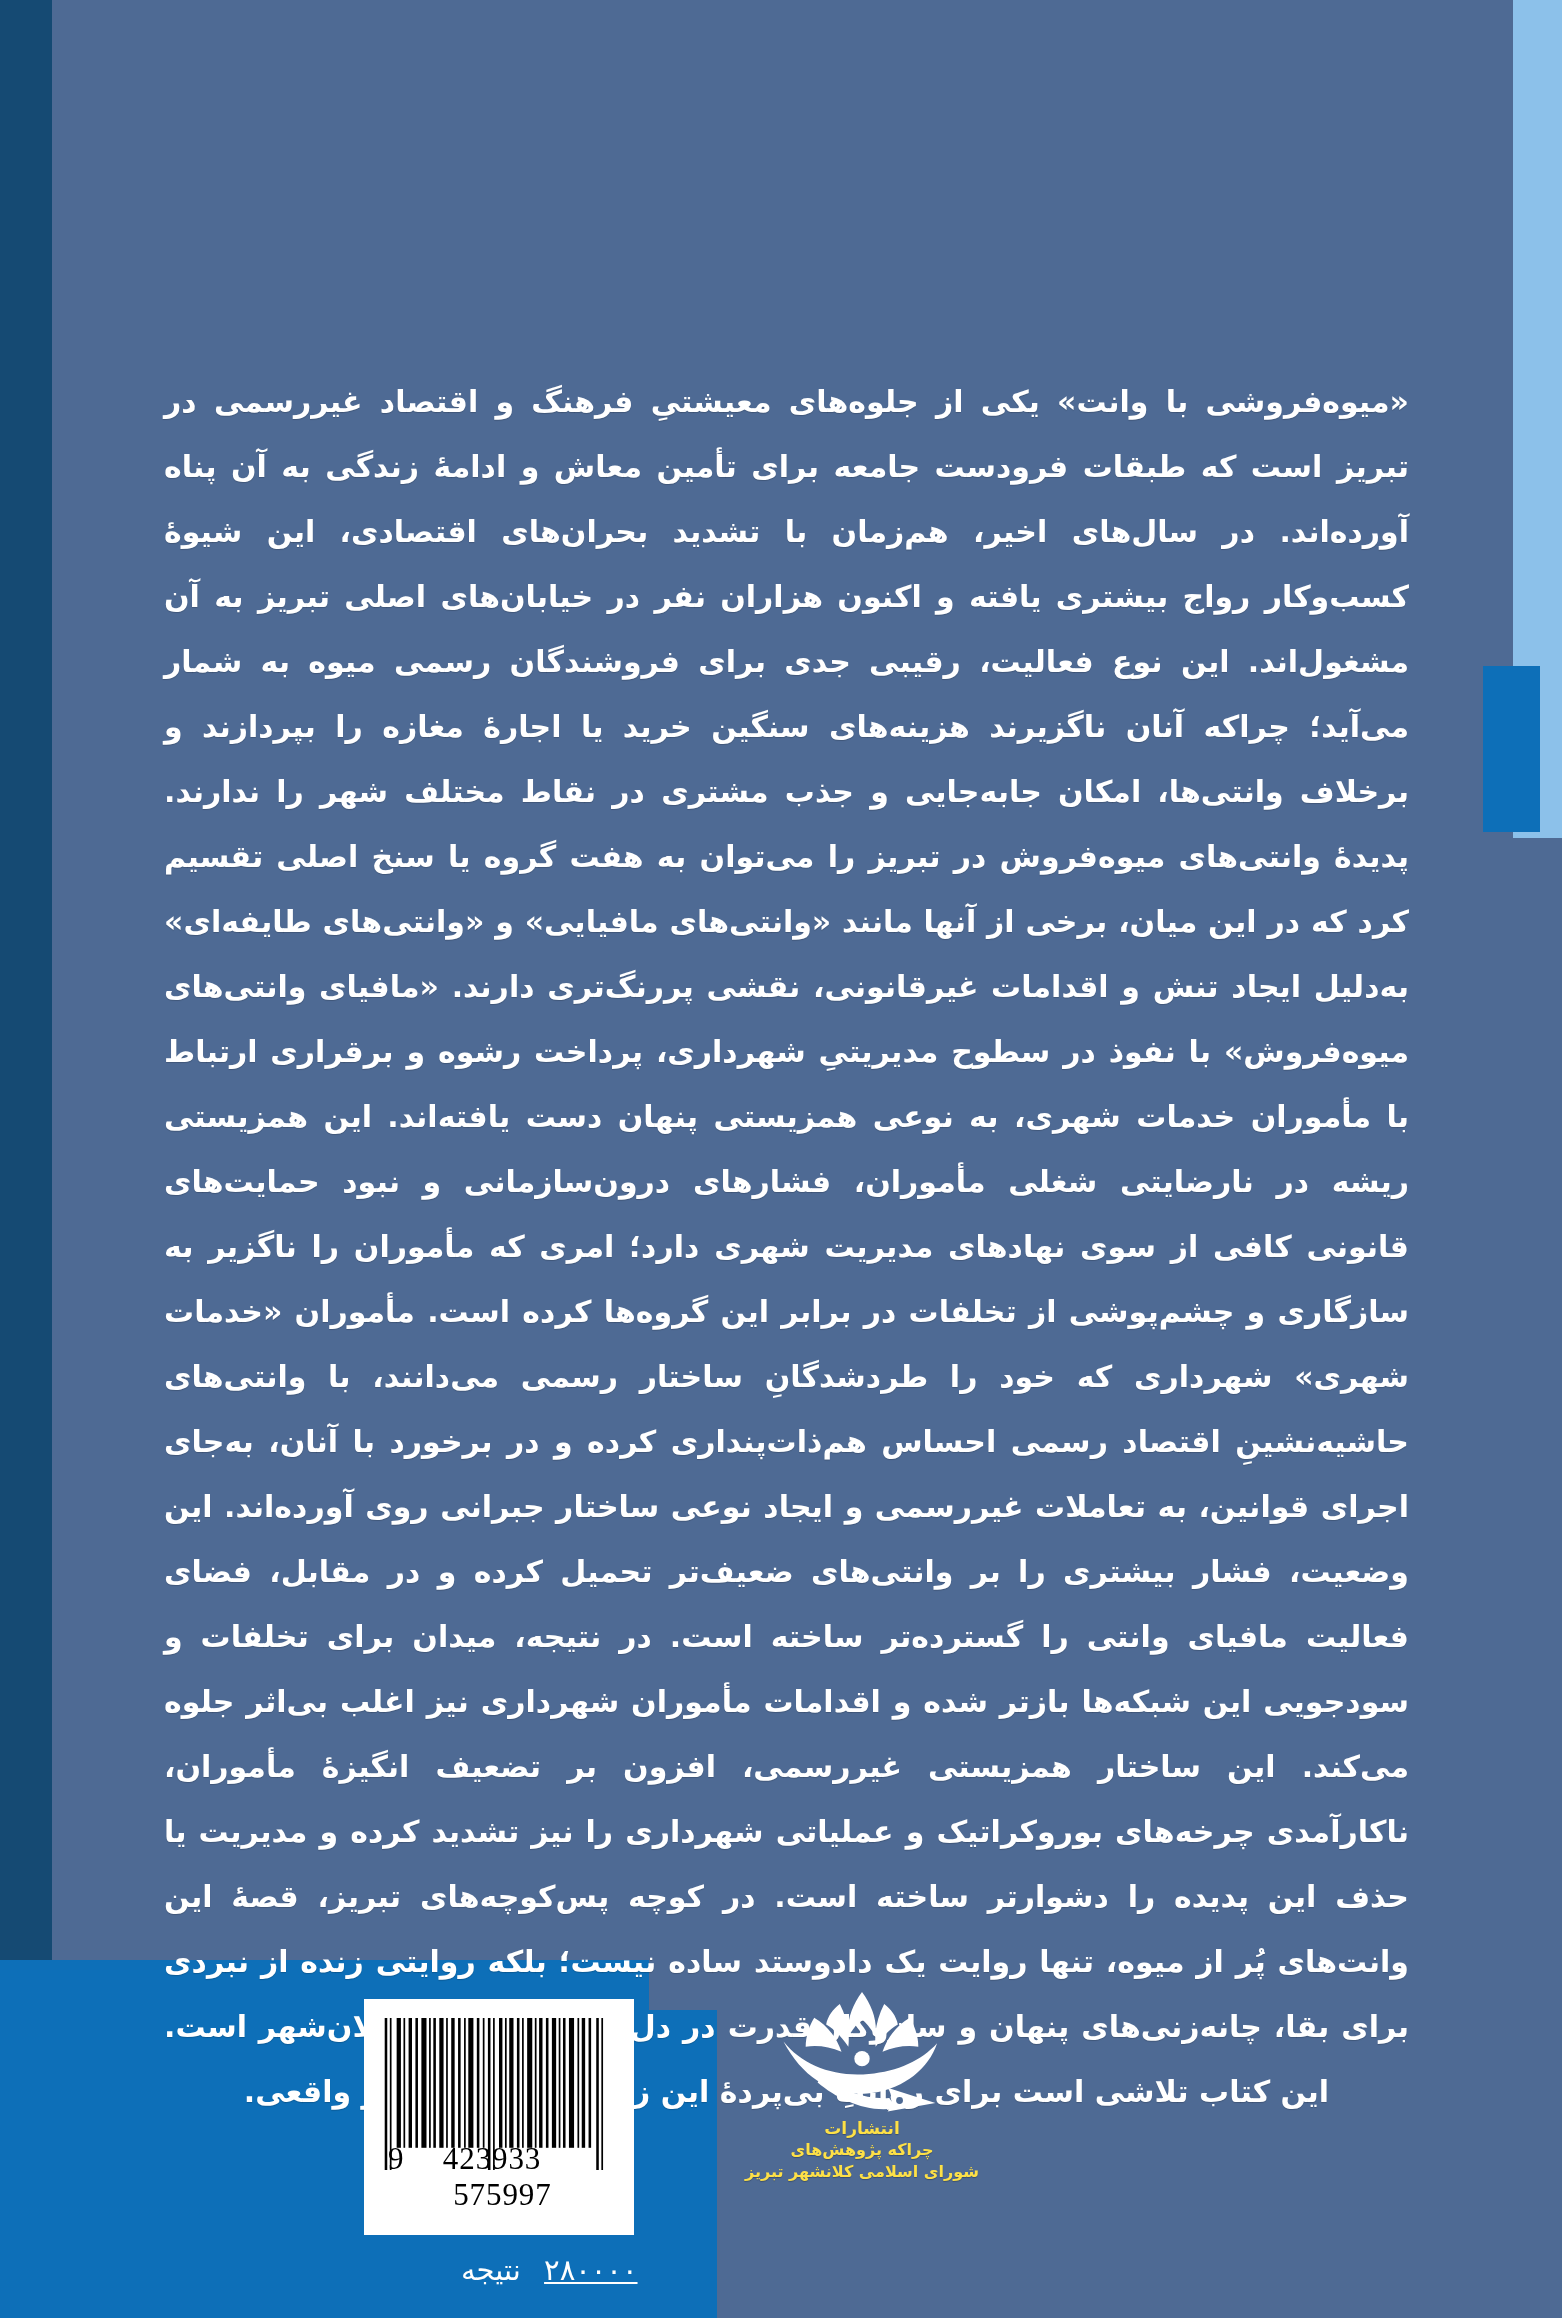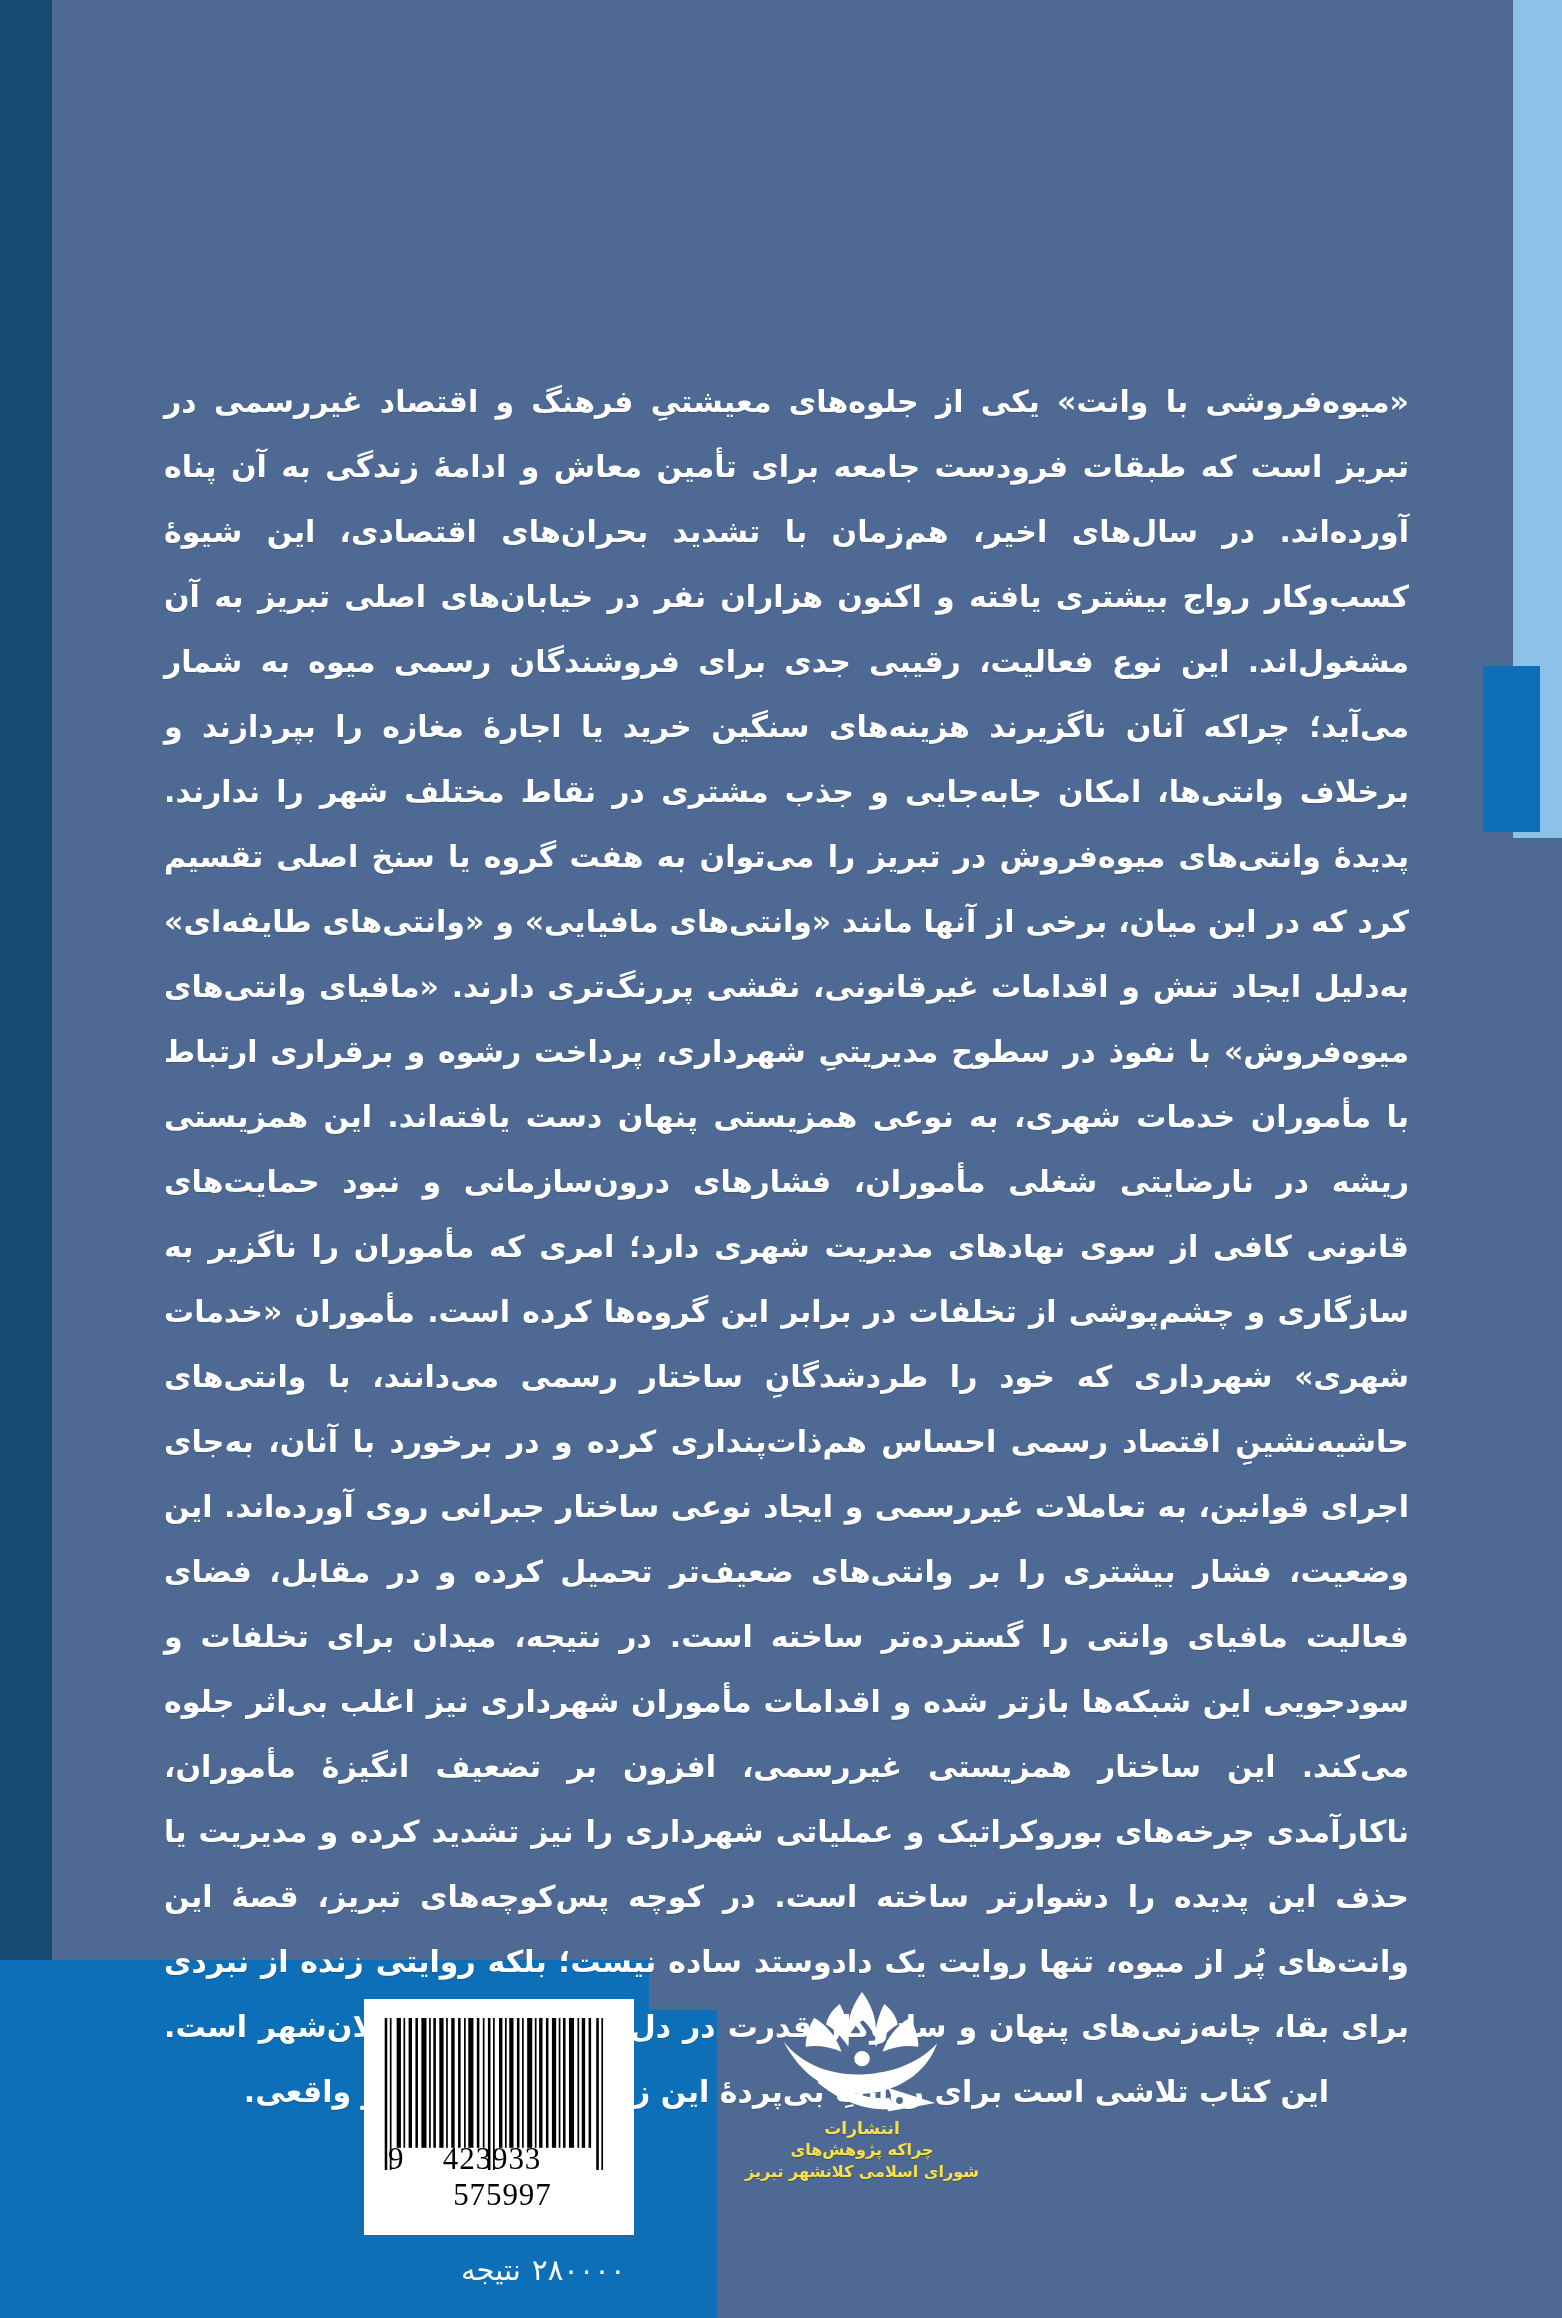--- a/index.html
+++ b/index.html
@@ -151,21 +151,21 @@
   .price {
     position: absolute;
     left: 461px;
     top: 2253px;
     color: #ffffff;
     font-family: "DejaVu Sans", sans-serif;
     font-size: 29px;
     direction: rtl;
     white-space: nowrap;
   }
-  .price .num { margin-left: 2px; letter-spacing: 0.9px; }
+  .price .num { margin-left: 14px; letter-spacing: 0.9px; text-decoration: underline; }
 
   
   .publisher {
     position: absolute;
     left: 721px;
     top: 1987px;
     width: 282px;
     text-align: center;
     color: #fde047;
   }

